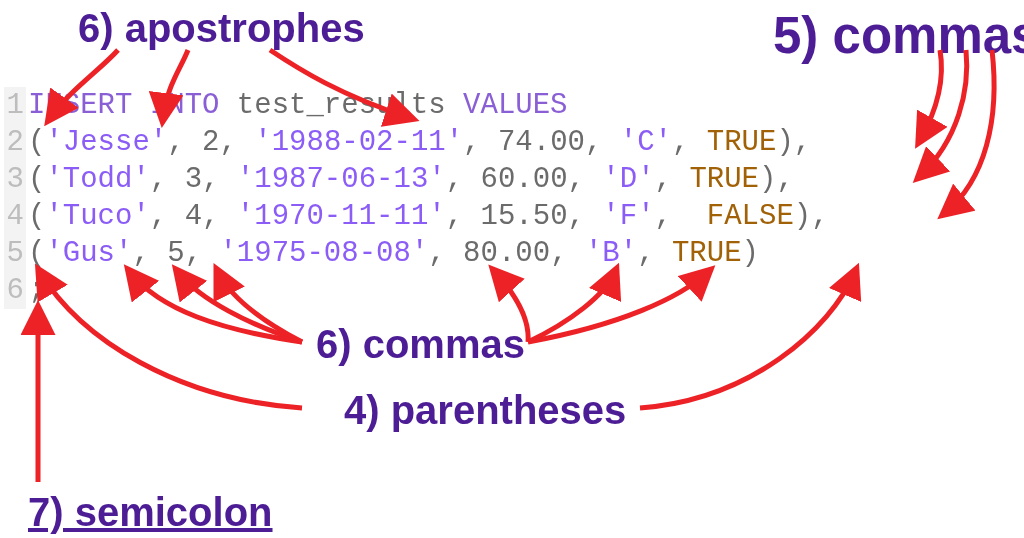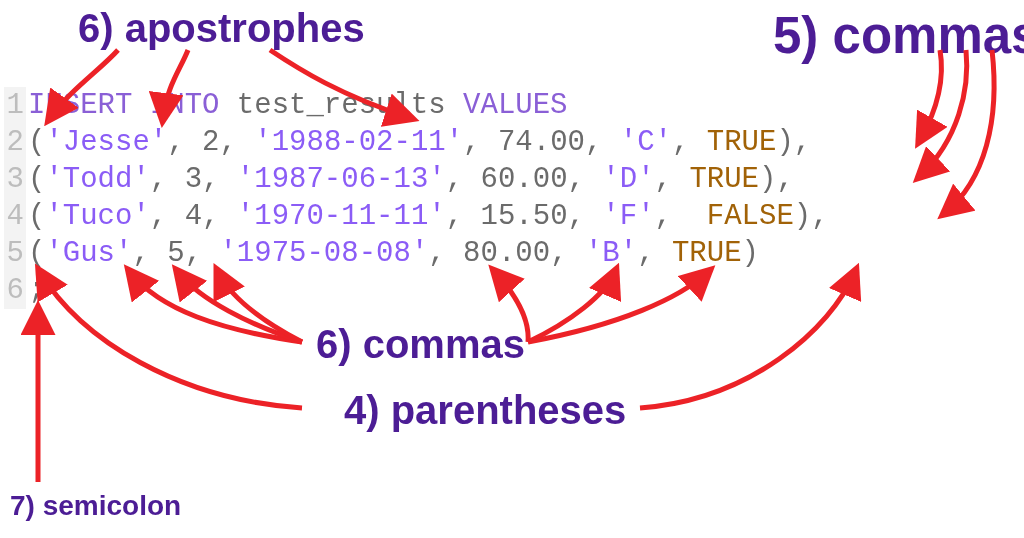--- a/index.html
+++ b/index.html
@@ -58,21 +58,21 @@
 <div class="annotation" style="top:6px; left:78px; font-size:40px;">6) apostrophes</div>
 
 <div class="annotation" style="top:6px; left:773px; font-size:51px;">5) commas</div>
 
 <div class="code-block" id="code-block"><span class="line"><span class="gutter">1</span><span class="kw">INSERT INTO</span><span class="punc"> </span><span class="ident">test_results</span><span class="punc"> </span><span class="kw">VALUES</span></span><span class="line"><span class="gutter">2</span><span class="punc">(</span><span class="strv">'Jesse'</span><span class="punc">, </span><span class="num">2</span><span class="punc">, </span><span class="strv">'1988-02-11'</span><span class="punc">, </span><span class="num">74.00</span><span class="punc">, </span><span class="strv">'C'</span><span class="punc">, </span><span class="bool">TRUE</span><span class="punc">),</span></span><span class="line"><span class="gutter">3</span><span class="punc">(</span><span class="strv">'Todd'</span><span class="punc">, </span><span class="num">3</span><span class="punc">, </span><span class="strv">'1987-06-13'</span><span class="punc">, </span><span class="num">60.00</span><span class="punc">, </span><span class="strv">'D'</span><span class="punc">, </span><span class="bool">TRUE</span><span class="punc">),</span></span><span class="line"><span class="gutter">4</span><span class="punc">(</span><span class="strv">'Tuco'</span><span class="punc">, </span><span class="num">4</span><span class="punc">, </span><span class="strv">'1970-11-11'</span><span class="punc">, </span><span class="num">15.50</span><span class="punc">, </span><span class="strv">'F'</span><span class="punc">,  </span><span class="bool">FALSE</span><span class="punc">),</span></span><span class="line"><span class="gutter">5</span><span class="punc">(</span><span class="strv">'Gus'</span><span class="punc">, </span><span class="num">5</span><span class="punc">, </span><span class="strv">'1975-08-08'</span><span class="punc">, </span><span class="num">80.00</span><span class="punc">, </span><span class="strv">'B'</span><span class="punc">, </span><span class="bool">TRUE</span><span class="punc">)</span></span><span class="line"><span class="gutter">6</span><span class="punc">;</span></span></div>
 
 <div class="annotation" style="top:322px; left:316px; font-size:40px;">6) commas</div>
 
 <div class="annotation" style="top:388px; left:316px; font-size:40px;margin-left:28px;">4) parentheses</div>
 
-<div class="annotation" style="top:490px; left:10px; font-size:28px;">7) semicolon</div>
+<div class="annotation" style="top:490px; left:28px; font-size:40px;text-decoration:underline;">7) semicolon</div>
 
 <svg class="overlay" viewBox="0 0 1024 538">
   <defs>
     <marker id="ah" markerWidth="7" markerHeight="7" refX="5" refY="3.5" orient="auto">
       <polygon points="0 0, 7 3.5, 0 7" fill="#ec2227"></polygon>
     </marker>
   </defs>
 
   <path class="arrow" marker-end="url(#ah)" d="M118 50 C 100 70, 70 90, 50 118"></path>
   <path class="arrow" marker-end="url(#ah)" d="M188 50 C 180 70, 167 86, 163 118"></path>

